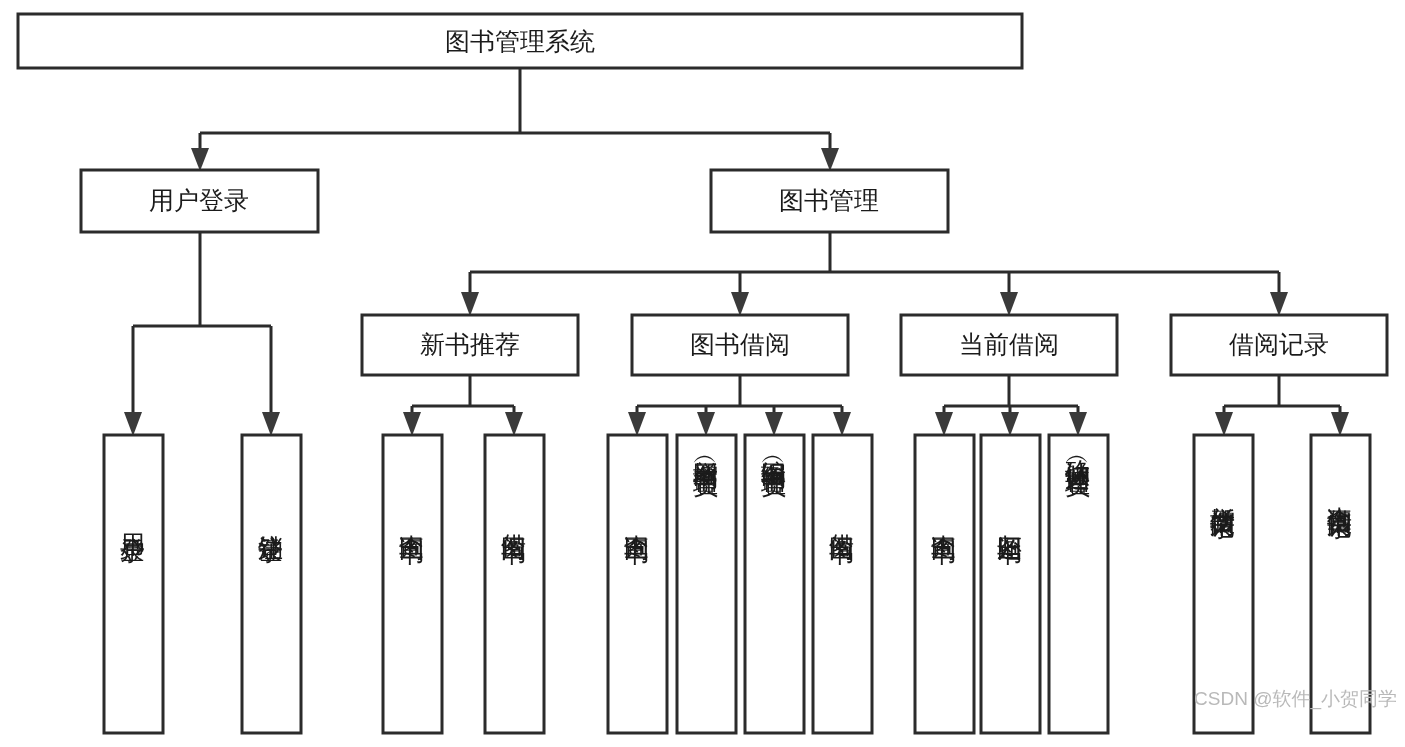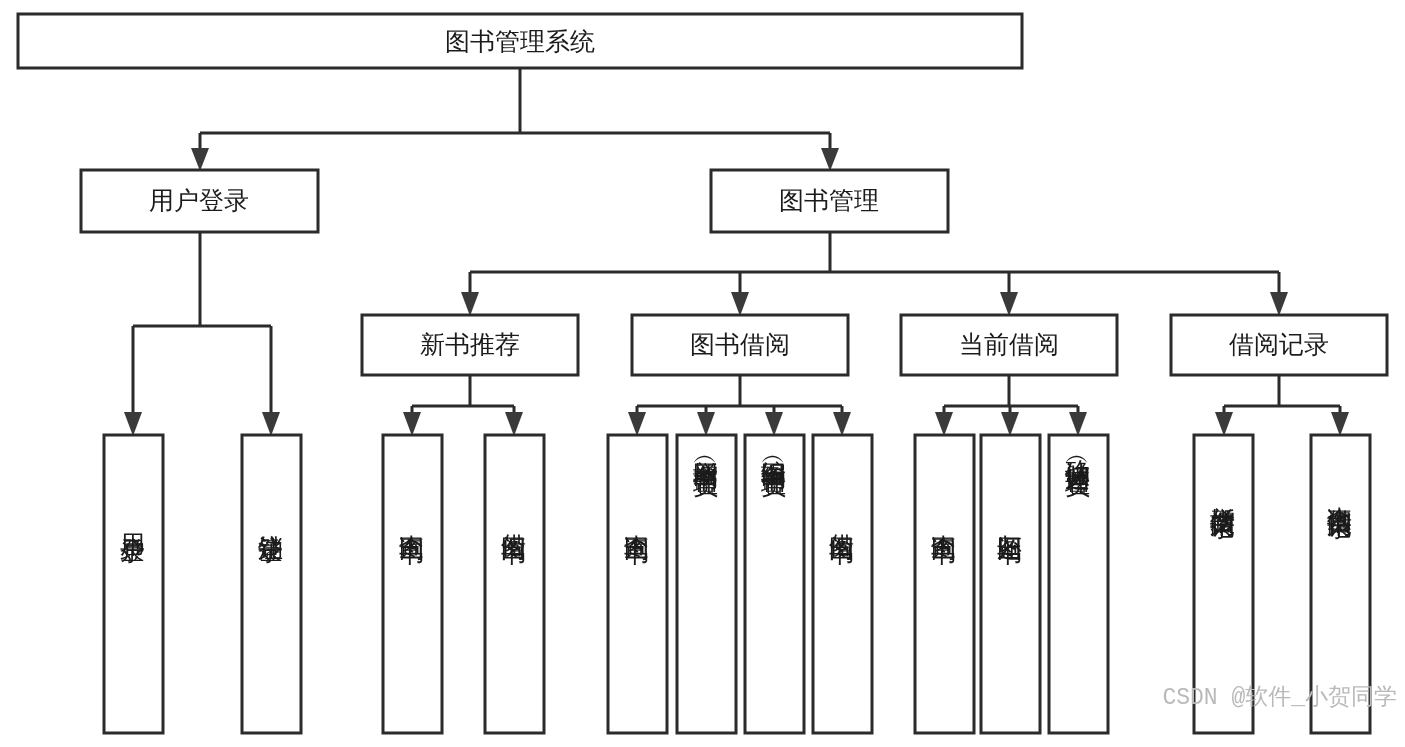--- a/index.html
+++ b/index.html
@@ -56,22 +56,22 @@
     font-size: 25px;
     fill: #1b1b1b;
     text-anchor: middle;
     writing-mode: vertical-rl;
     letter-spacing: 2px;
   }
   .watermark-text {
     position: absolute;
     right: 8px;
     bottom: 4px;
-    font-family: Liberation Mono, monospace;
-    font-size: 23px;
+    font-family: Liberation Sans, sans-serif;
+    font-size: 19px;
     color: #b9b9b9;
     white-space: nowrap;
     pointer-events: none;
   }
 </style>
 </head>
 <body>
 
 <div id="diagram-root">
 

